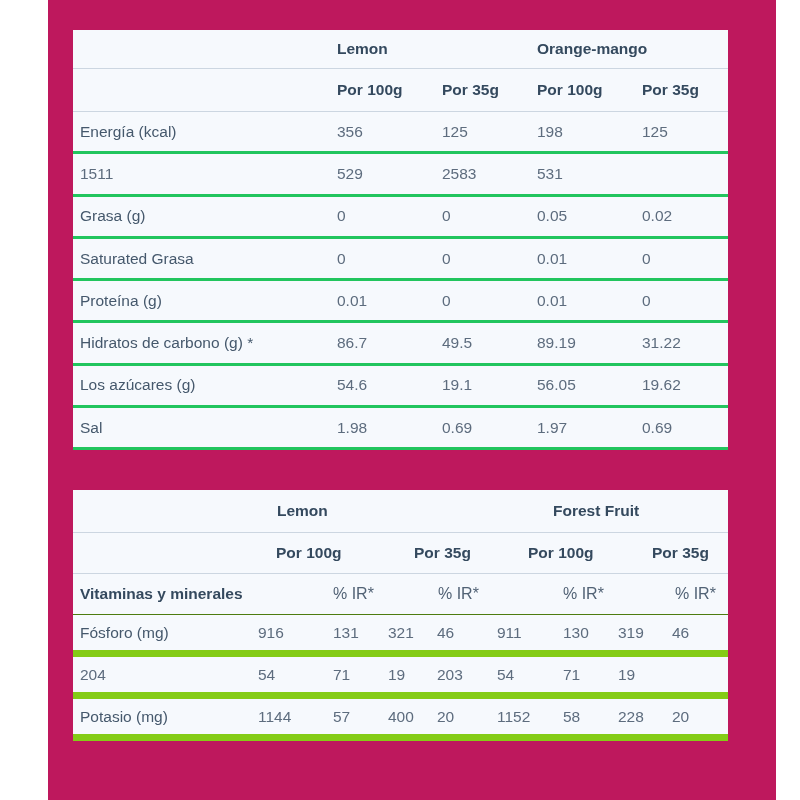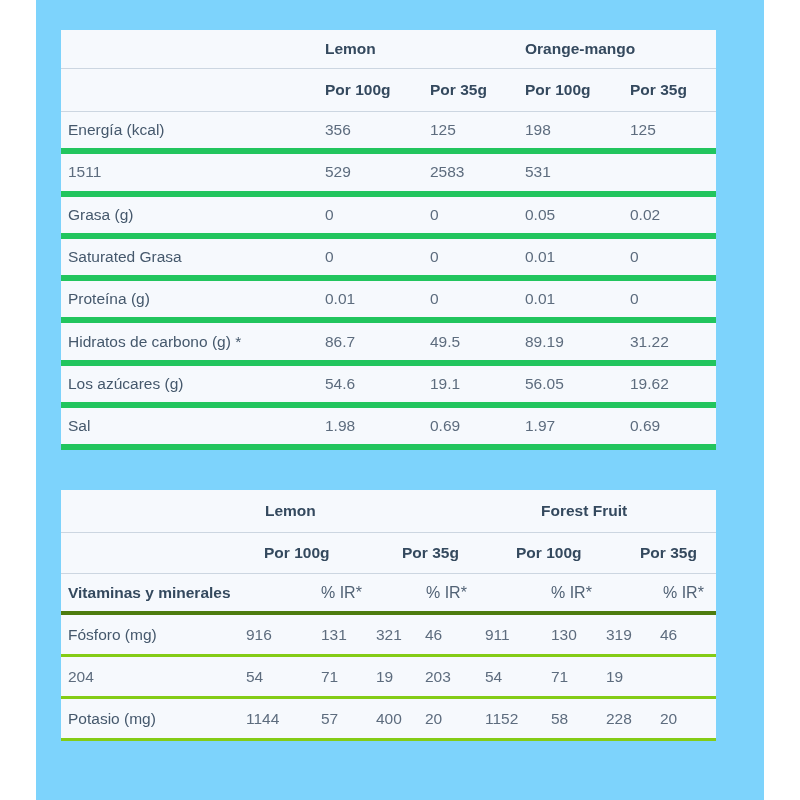--- a/index.html
+++ b/index.html
@@ -1,33 +1,33 @@
 <!DOCTYPE html>
 <html><head>
 <meta charset="utf-8">
 <style>
   * { margin:0; padding:0; box-sizing:border-box; }
   html,body { width:800px; height:800px; background:#ffffff; overflow:hidden;
     font-family:"Liberation Sans","DejaVu Sans",sans-serif; }
-  .panel { position:absolute; left:36px; top:0; width:728px; height:800px;
-    background:#7dd3fc; }
+  .panel { position:absolute; left:48px; top:0; width:728px; height:800px;
+    background:#be185d; }
   .data-table { position:absolute; left:25px; width:655px; background:#f6f9fd; }
   .table1 { top:30px; }
   .table2 { top:490px; }
   .row { display:grid; padding-left:7px; align-items:center; }
   .row > div { display:flex; align-items:center; overflow:hidden; white-space:nowrap; }
   
   .t1-title { grid-template-columns:257px 200px 1fr; height:39px; border-bottom:1px solid #ccd6e1; }
   .t1-cols  { grid-template-columns:257px 105px 95px 105px 1fr; height:43px; border-bottom:1px solid #ccd6e1; }
-  .t1-data  { grid-template-columns:257px 105px 95px 105px 1fr; height:42.3px; border-bottom:6px solid #22c55e; }
+  .t1-data  { grid-template-columns:257px 105px 95px 105px 1fr; height:42.3px; border-bottom:3px solid #22c55e; }
   
   .t2-title { grid-template-columns:197px 276px 1fr; height:43px; border-bottom:1px solid #ccd6e1; }
   .t2-cols  { grid-template-columns:196px 138px 114px 124px 1fr; height:41px; border-bottom:1px solid #ccd6e1; }
-  .t2-vit   { grid-template-columns:253px 105px 125px 112px 1fr; height:41px; border-bottom:4px solid #4d7c0f; }
-  .t2-data  { grid-template-columns:178px 75px 55px 49px 60px 66px 55px 54px 1fr; height:42px; border-bottom:3px solid #84cc16; }
+  .t2-vit   { grid-template-columns:253px 105px 125px 112px 1fr; height:41px; border-bottom:1px solid #4d7c0f; }
+  .t2-data  { grid-template-columns:178px 75px 55px 49px 60px 66px 55px 54px 1fr; height:42px; border-bottom:7px solid #84cc16; }
   .h   { color:#34495e; font-weight:700; font-size:15.5px; }
   .lbl { color:#45586c; font-weight:400; font-size:15.5px; }
   .val { color:#5d6c7e; font-weight:400; font-size:15.5px; }
   .ir  { color:#516275; font-weight:400; font-size:16px; }
 </style>
 </head>
 <body>
 
 <div class="panel">
 

